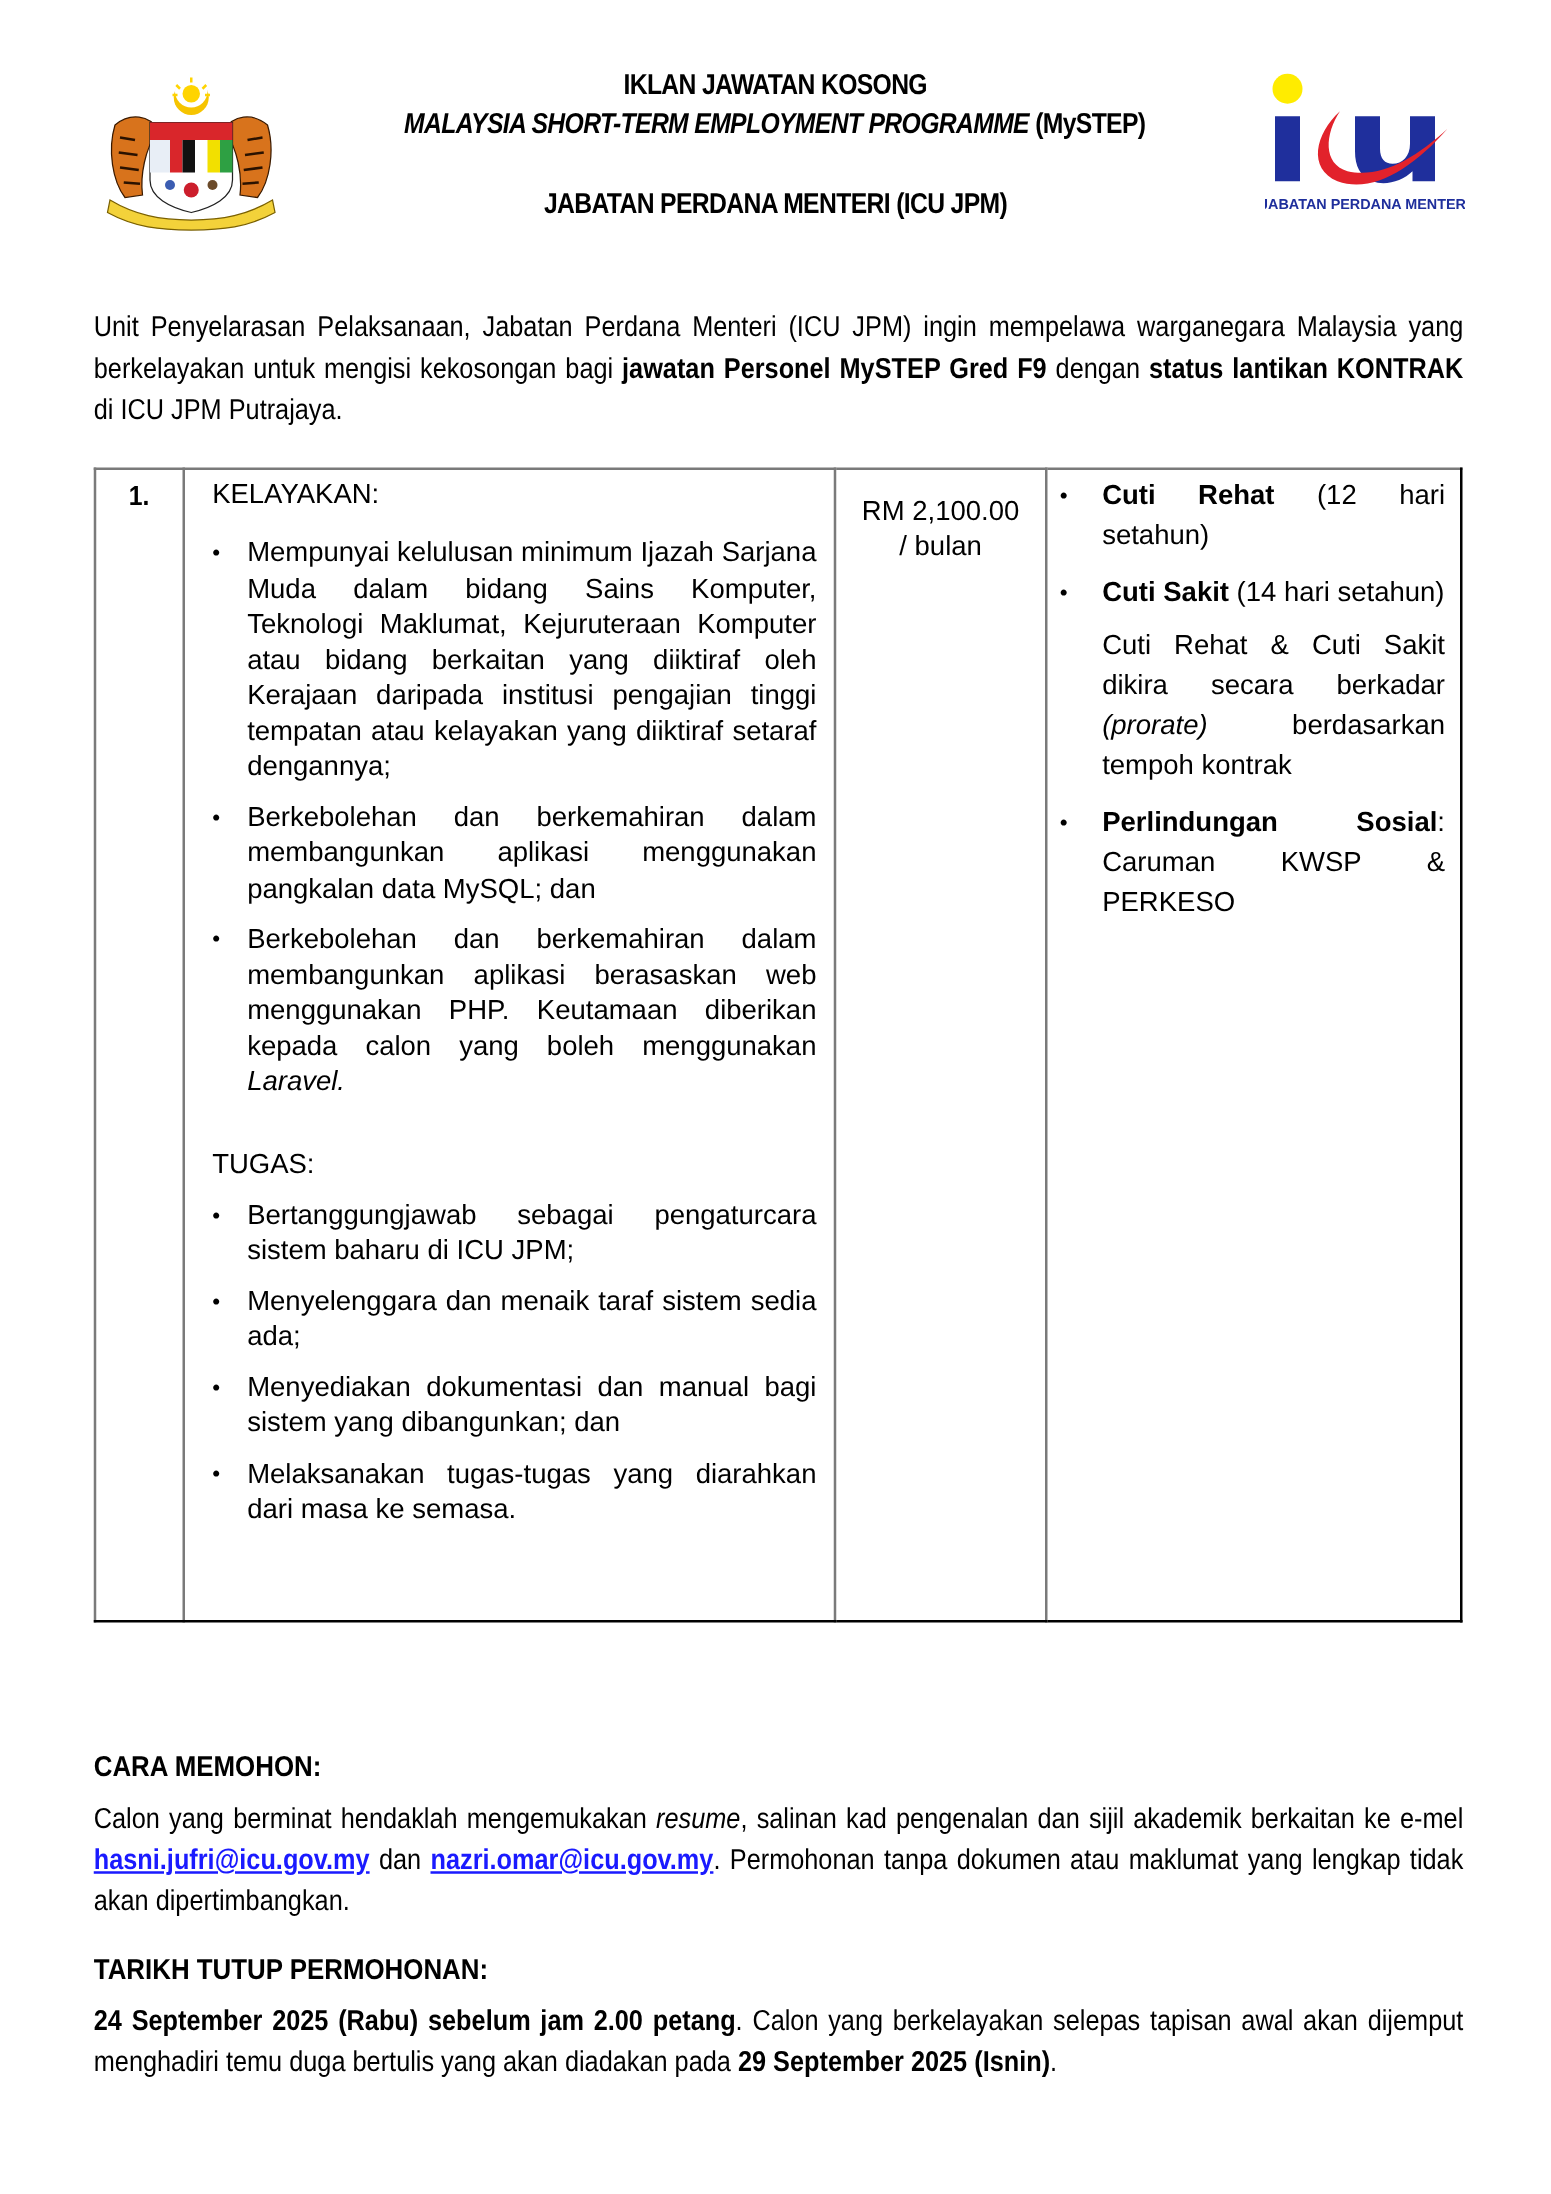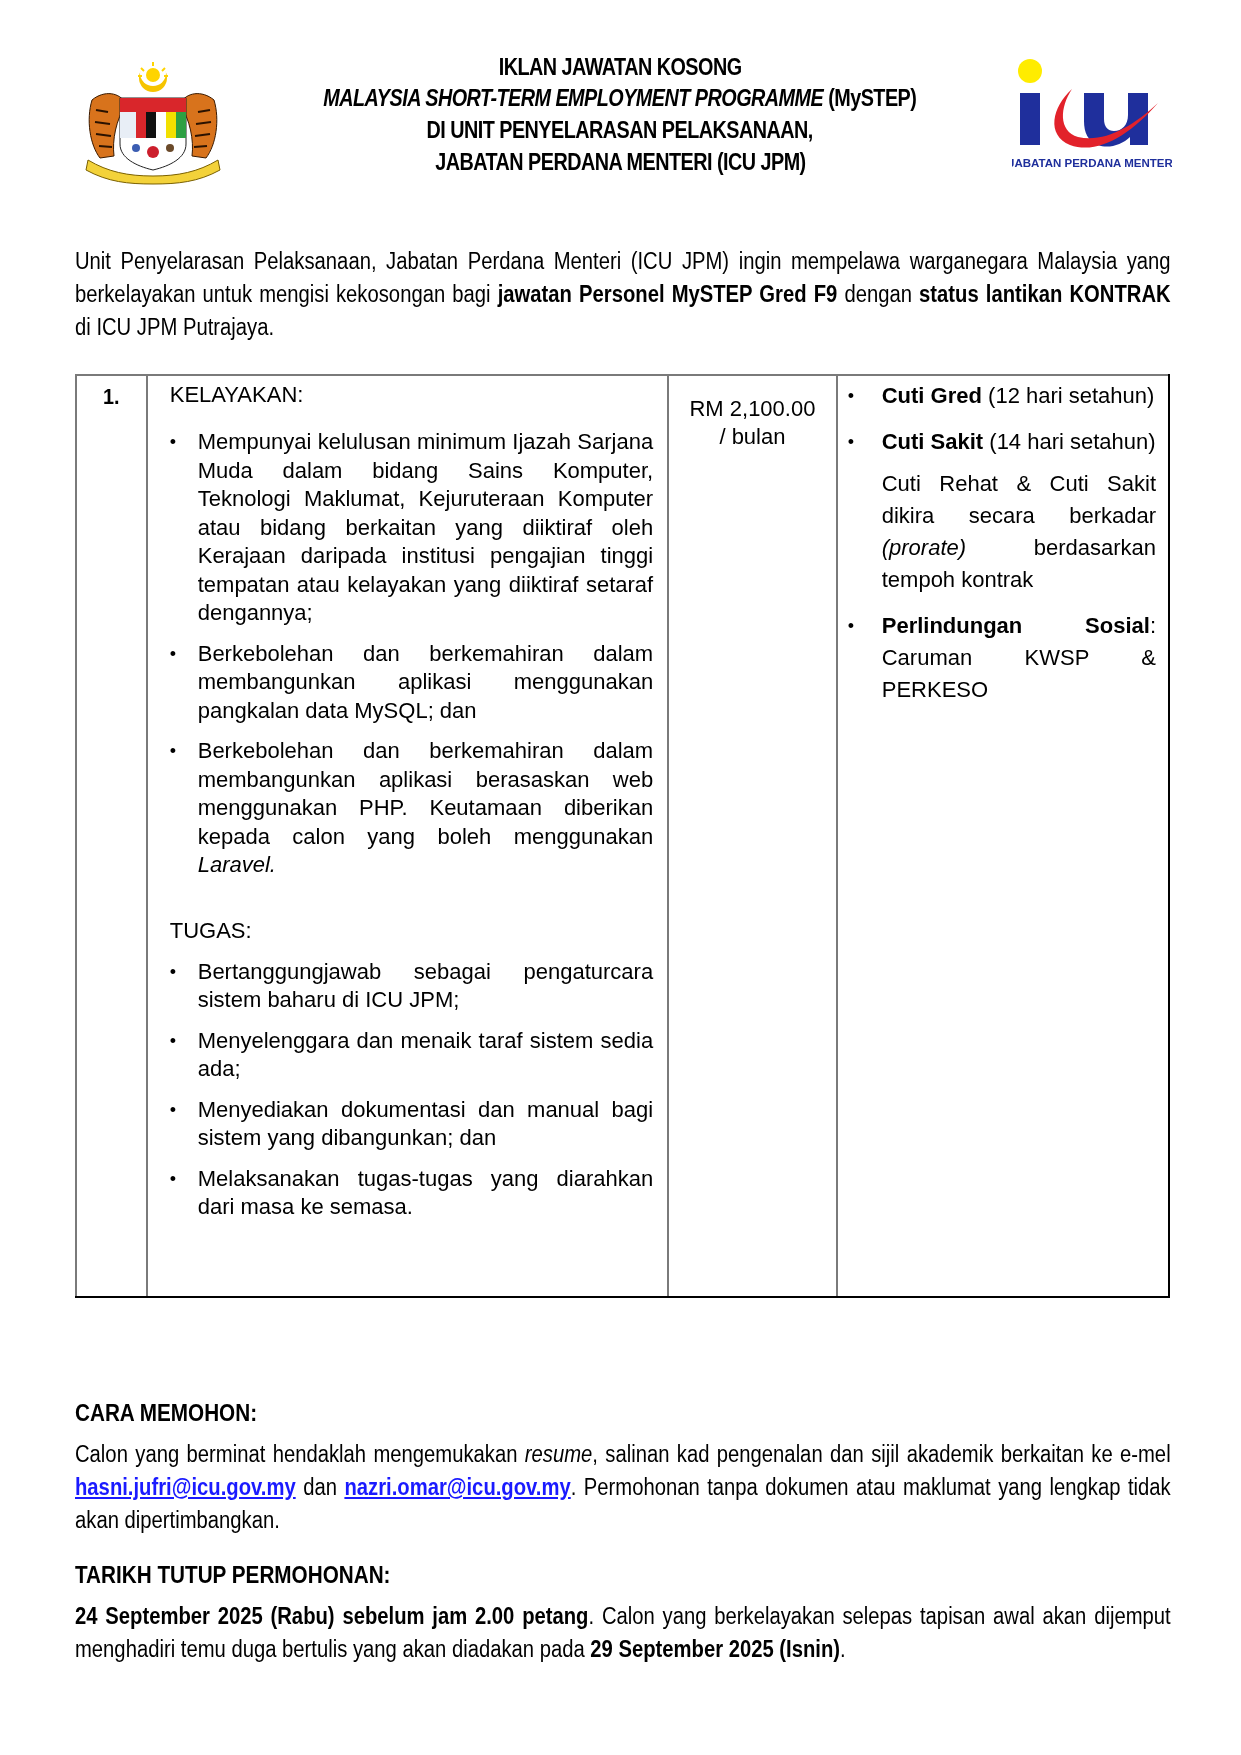--- a/index.html
+++ b/index.html
@@ -57,21 +57,20 @@
               font-size: 23px; text-decoration: underline; text-decoration-thickness: 2px; }
   .sec-head .sq { display: inline-block; transform: scaleX(0.9); transform-origin: left top; white-space: nowrap; }
   a.mail { color: #1a1aff; font-weight: bold; text-decoration: underline; }
 </style>
 </head>
 <body>
 
 <div id="header">
   <div class="hline" style="top:0px;"><span class="sq">IKLAN JAWATAN KOSONG</span></div>
   <div class="hline" style="top:31px;"><span class="sq"><i>MALAYSIA SHORT-TERM EMPLOYMENT PROGRAMME</i><span> (MySTEP)</span></span></div>
-  <div class="hline" style="top:63px;"><span class="sq">DI UNIT PENYELARASAN PELAKSANAAN,</span></div>
   <div class="hline" style="top:95px;"><span class="sq">JABATAN PERDANA MENTERI (ICU JPM)</span></div>
 </div>
 
 <div id="coat">
   <svg width="150" height="125" viewBox="0 0 150 125">
 
     <circle cx="75" cy="18" r="14" fill="#f6c400"></circle>
     <circle cx="75" cy="13" r="13" fill="#ffffff"></circle>
     <circle cx="75" cy="15" r="7" fill="#ffd400"></circle>
     <g stroke="#ffd400" stroke-width="2">
@@ -153,21 +152,21 @@
     <td class="cell-kadar outer-b">
       <div class="kadar-inner">
         <div>RM 2,100.00</div>
         <div>/ bulan</div>
       </div>
     </td>
 
     <td class="cell-kemudahan outer-b outer-r">
       <div class="kem-inner">
         <ul class="blist">
-          <li><span class="bullet">•</span><b>Cuti Gred</b><span> (12 hari setahun)</span></li>
+          <li><span class="bullet">•</span><b>Cuti Rehat</b><span> (12 hari setahun)</span></li>
           <li style="margin-bottom:10px;"><span class="bullet">•</span><b>Cuti Sakit</b><span> (14 hari setahun)</span></li>
         </ul>
         <p class="kem-note"><span>Cuti Rehat &amp; Cuti Sakit dikira secara berkadar </span><i>(prorate)</i><span> berdasarkan tempoh kontrak</span></p>
         <ul class="blist">
           <li><span class="bullet">•</span><b>Perlindungan Sosial</b><span>: Caruman KWSP &amp; PERKESO</span></li>
         </ul>
       </div>
     </td>
   </tr>
 </tbody>

